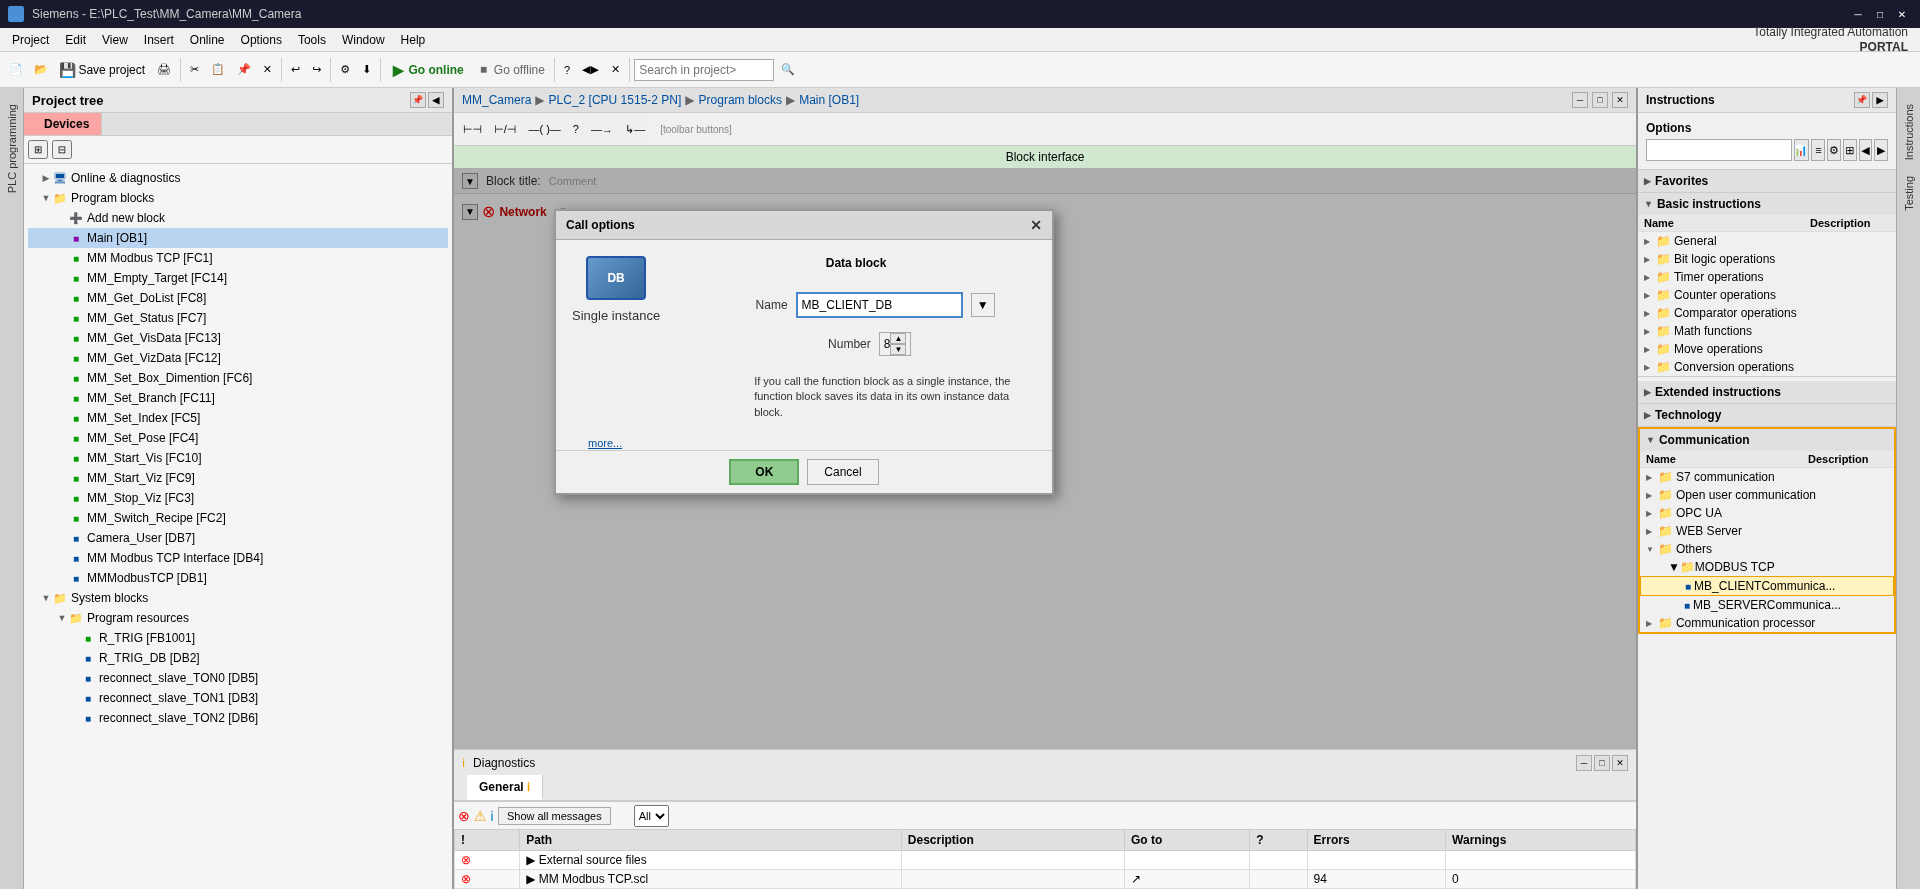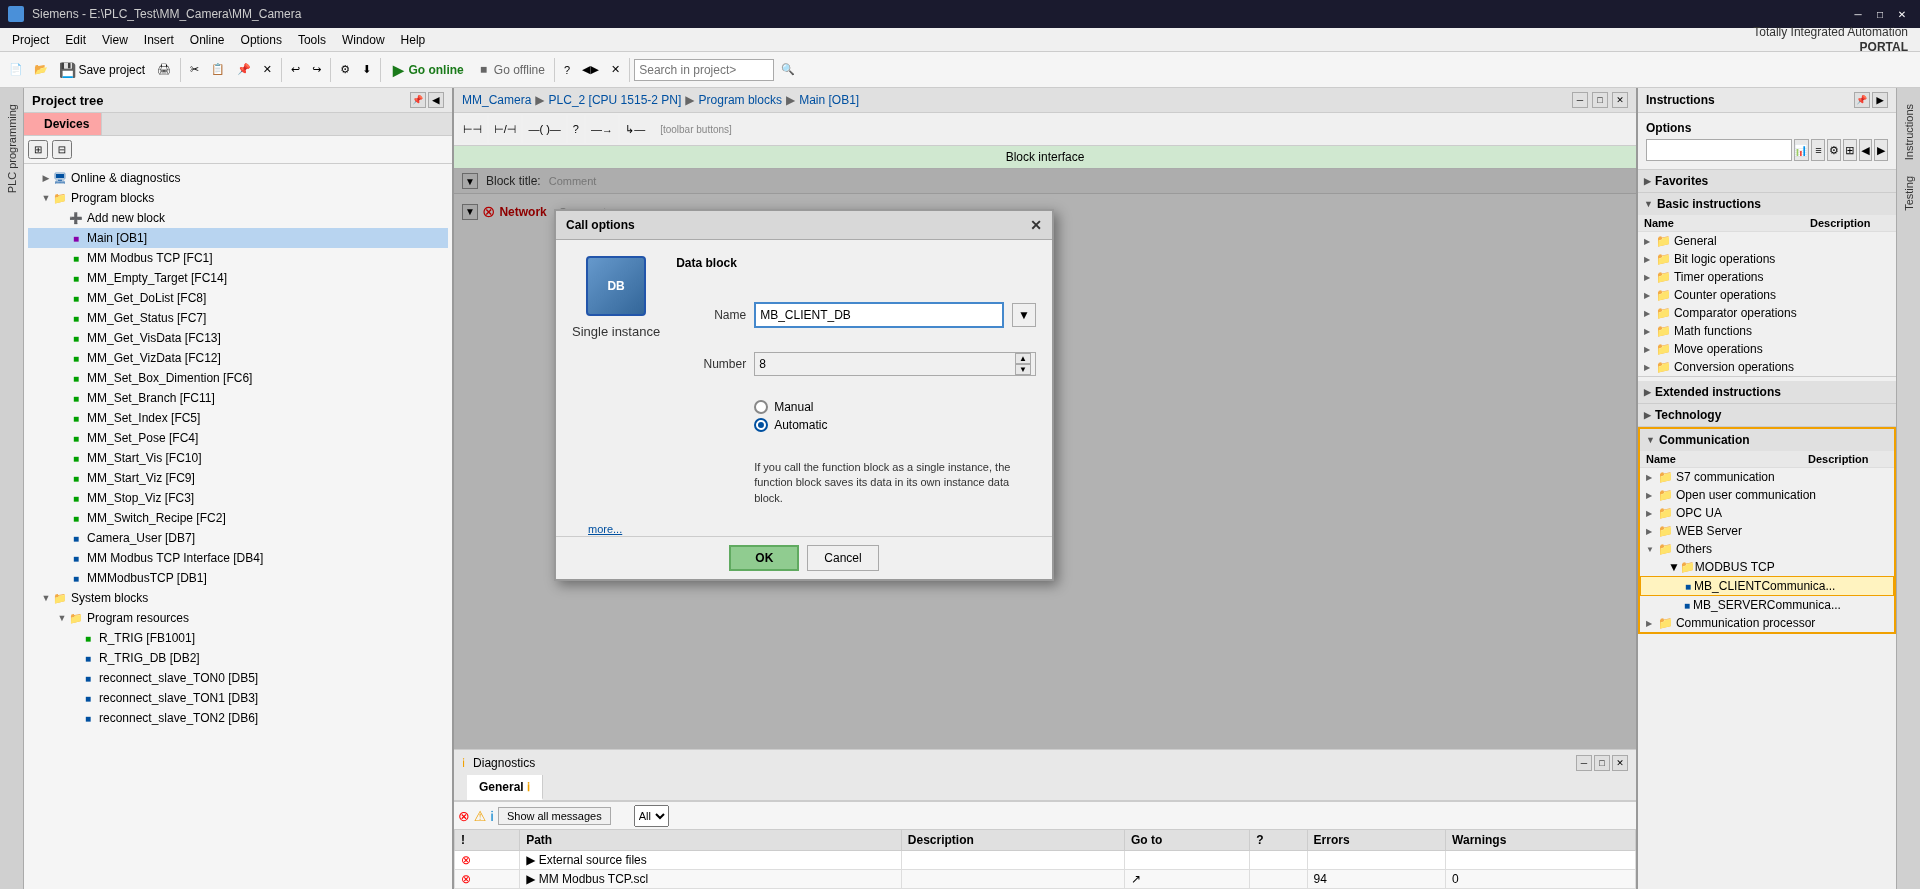--- a/index.html
+++ b/index.html
@@ -73,23 +73,23 @@
     .network-header { display: flex; align-items: center; gap: 4px; margin-bottom: 8px; }
     .network-label { font-weight: bold; color: #cc0000; }
     
     
     .dialog-overlay { position: absolute; top: 0; left: 0; right: 0; bottom: 0; background: rgba(0,0,0,0.3); z-index: 100; display: flex; align-items: flex-start; justify-content: flex-start; padding-top: 40px; padding-left: 100px; }
     .dialog { background: #f0f0f0; border: 2px solid #999; box-shadow: 4px 4px 12px rgba(0,0,0,0.4); width: 500px; }
     .dialog-title { background: #d8d8d8; padding: 6px 10px; font-weight: bold; font-size: 13px; display: flex; align-items: center; justify-content: space-between; border-bottom: 1px solid #aaa; }
     .dialog-close { cursor: pointer; font-size: 14px; color: #333; }
     .dialog-body { padding: 16px; display: flex; gap: 16px; }
     .dialog-icon-area { display: flex; flex-direction: column; align-items: center; gap: 8px; }
-    .db-icon { width: 60px; height: 60px; background: linear-gradient(135deg, #6699cc, #336699); border-radius: 4px; display: flex; align-items: center; justify-content: center; color: white; font-weight: bold; font-size: 14px; border: 2px solid #2255aa; }
+    .db-icon { width: 60px; height: 44px; background: linear-gradient(135deg, #6699cc, #336699); border-radius: 4px; display: flex; align-items: center; justify-content: center; color: white; font-weight: bold; font-size: 14px; border: 2px solid #2255aa; }
     .db-label { font-size: 13px; text-align: center; color: #333; }
-    .dialog-fields { flex: 1; display: flex; flex-direction: column; gap: 24px; }
+    .dialog-fields { flex: 1; display: flex; flex-direction: column; gap: 14px; align-items: center; }
     .field-row { display: flex; align-items: center; gap: 8px; }
     .field-label { width: 70px; font-size: 12px; color: #333; text-align: right; }
     .field-input { flex: 1; height: 24px; border: 2px solid #4488cc; background: white; padding: 11px 4px; font-size: 12px; }
     .field-dropdown { width: 24px; height: 24px; border: 1px solid #aaa; background: #f0f0f0; cursor: pointer; display: flex; align-items: center; justify-content: center; }
     .field-number { flex: 1; height: 24px; border: 1px solid #aaa; background: #f0f0f0; padding: 0 4px; display: flex; align-items: center; justify-content: space-between; }
     .spinner-btns { display: flex; flex-direction: column; }
     .spinner-btn { height: 11px; width: 16px; border: 1px solid #aaa; background: #e8e8e8; cursor: pointer; display: flex; align-items: center; justify-content: center; font-size: 8px; }
     .radio-group { display: flex; flex-direction: column; gap: 4px; margin-left: 78px; }
     .radio-row { display: flex; align-items: center; gap: 6px; cursor: pointer; }
     .radio-btn { width: 14px; height: 14px; border-radius: 50%; border: 2px solid #888; background: white; display: flex; align-items: center; justify-content: center; }
@@ -498,32 +498,20 @@
                 <span class="field-label">Number</span>
                 <div class="field-number">
                   <span>8</span>
                   <div class="spinner-btns">
                     <div class="spinner-btn">▲</div>
                     <div class="spinner-btn">▼</div>
                   </div>
                 </div>
               </div>
 
-              <div class="radio-group">
-                <div class="radio-row">
-                  <div class="radio-btn"></div>
-                  <span>Manual</span>
-                </div>
-                <div class="radio-row">
-                  <div class="radio-btn checked">
-                    <div class="radio-dot"></div>
-                  </div>
-                  <span>Automatic</span>
-                </div>
-              </div>
 
               <div class="dialog-desc">If you call the function block as a single instance, the function block saves its data in its own instance data block.</div>
             </div>
           </div>
 
           <div style="padding: 0 16px;">
             <span class="dialog-more">more...</span>
           </div>
 
           <div class="dialog-footer">

